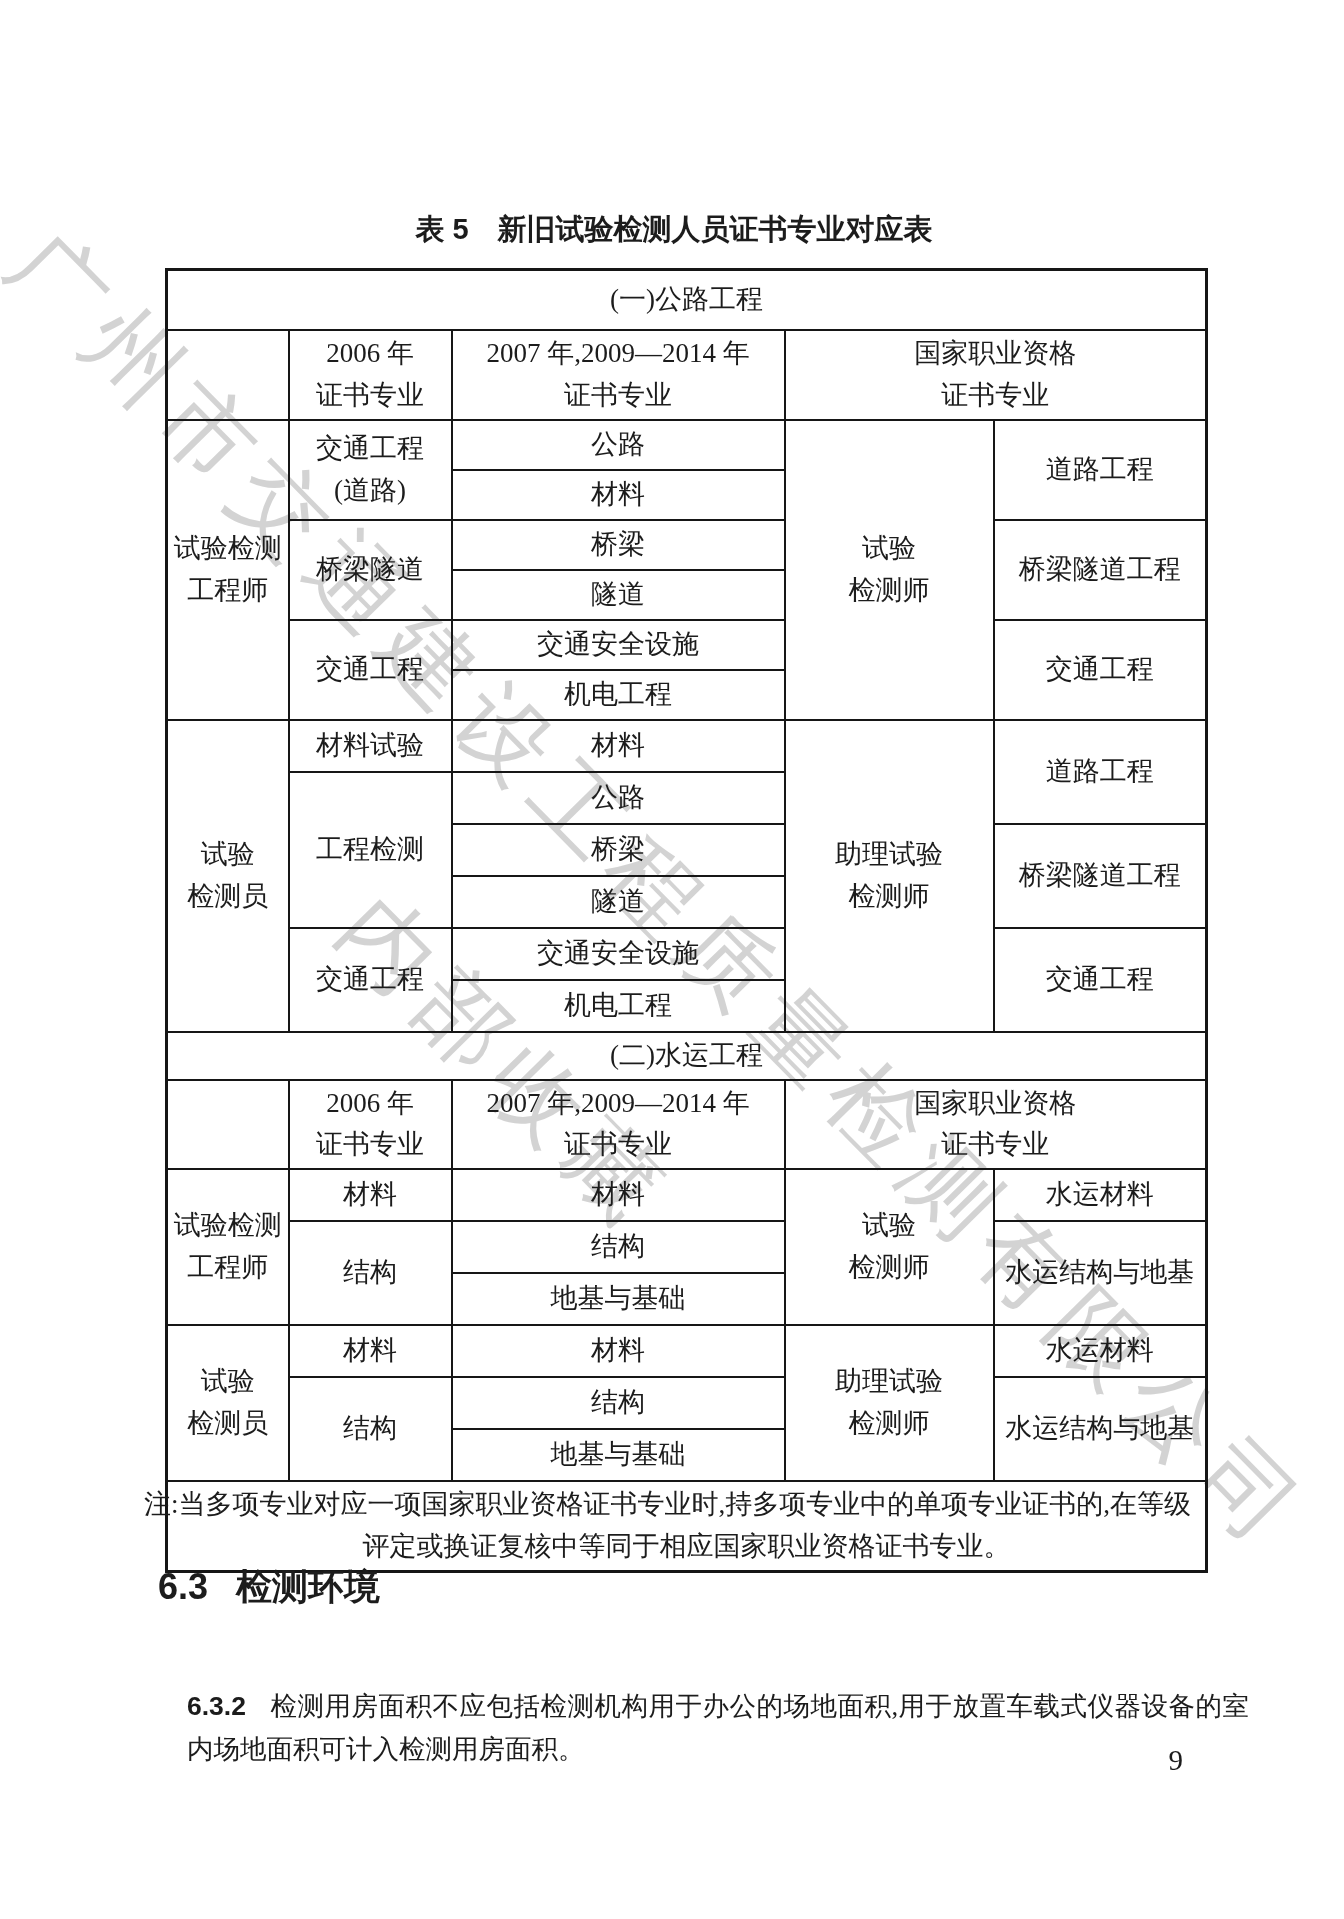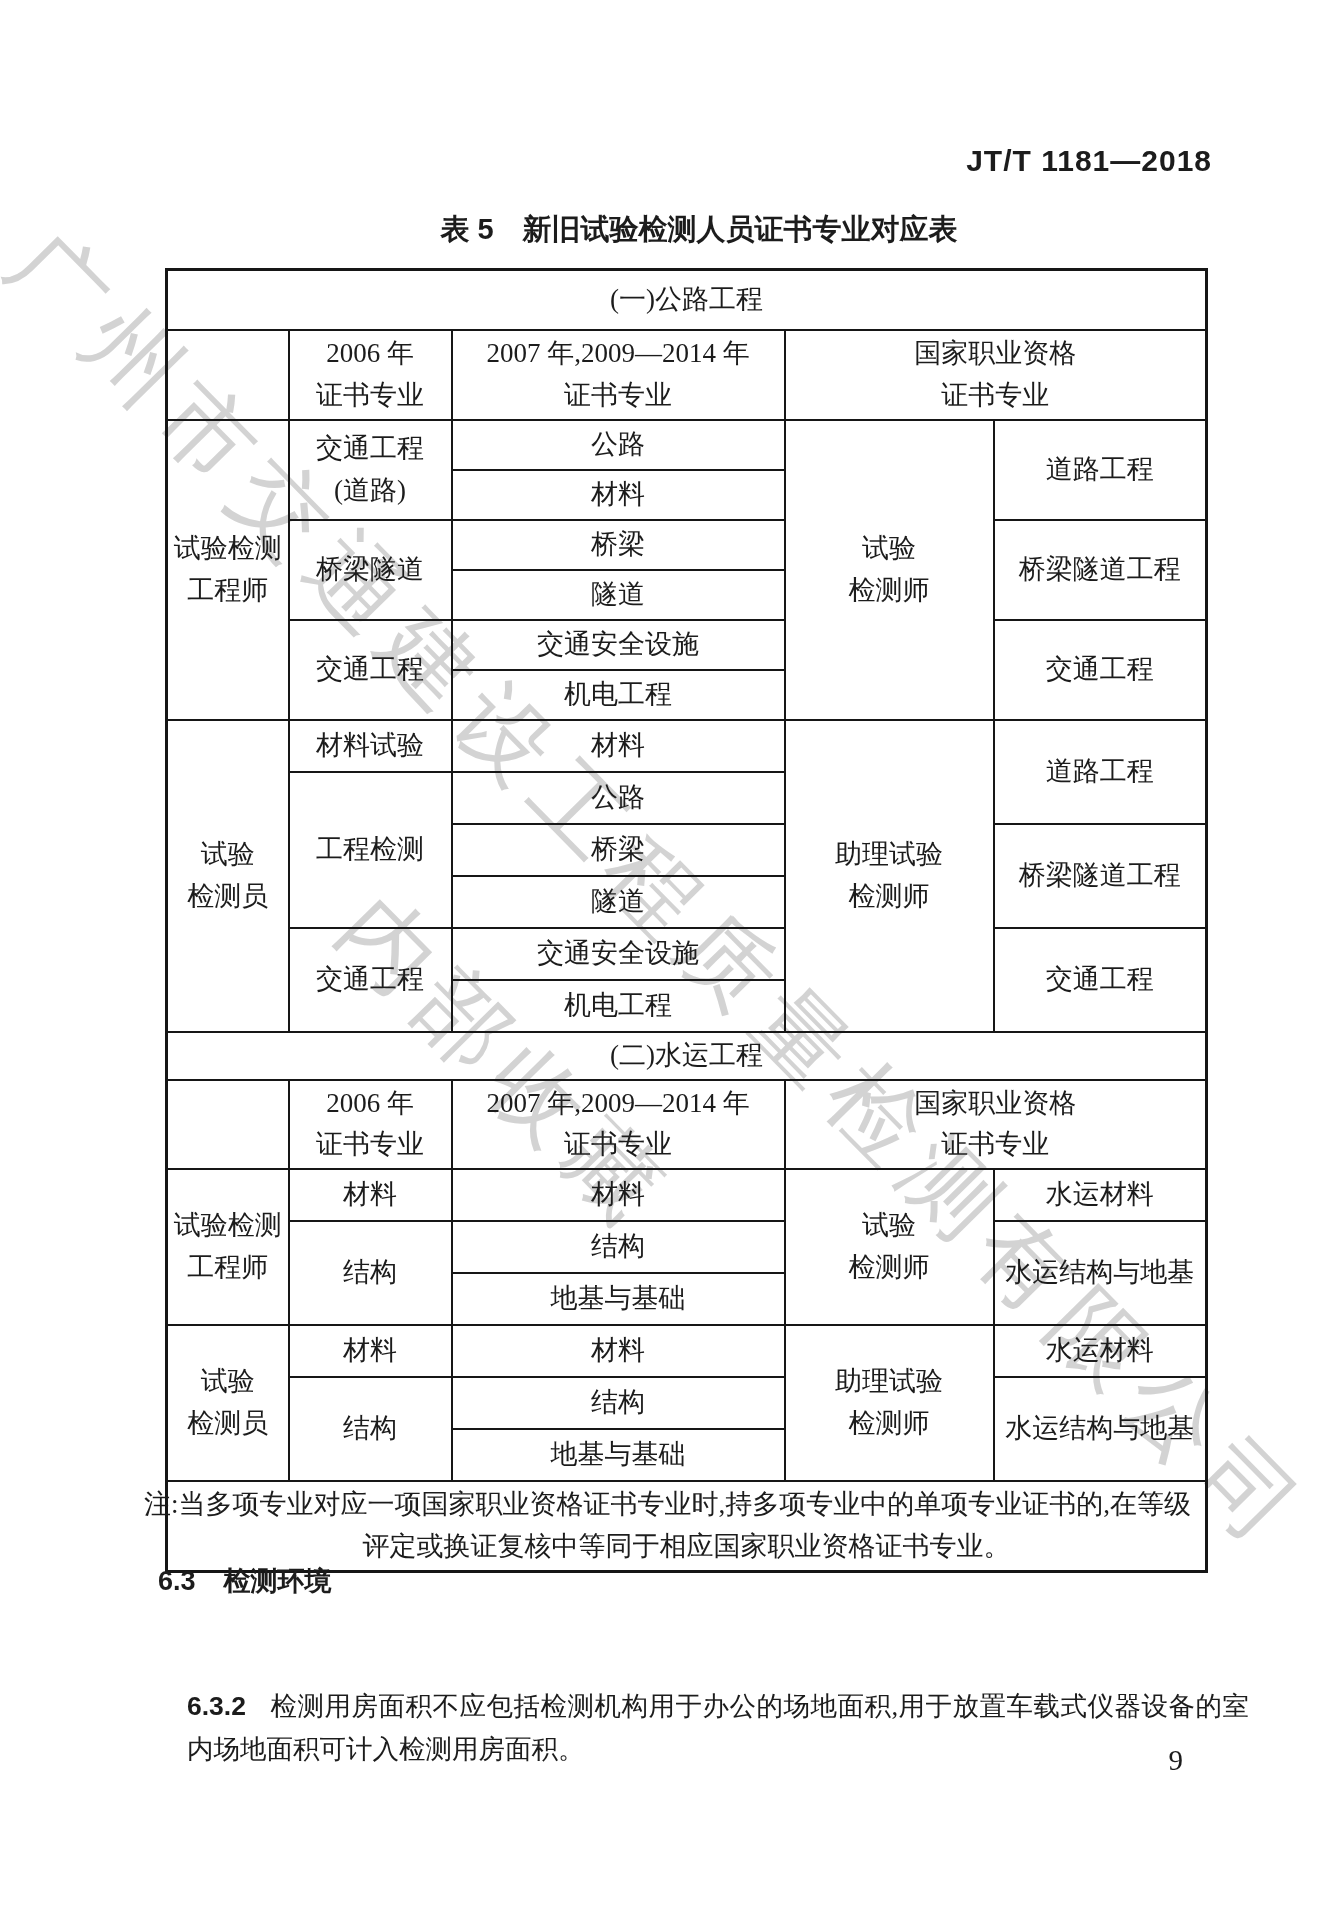--- a/index.html
+++ b/index.html
@@ -32,21 +32,21 @@
     left:165px;top:144px;width:1047px;
     text-align:right;
     font-family:"Liberation Sans", sans-serif;
     font-weight:bold;
     font-size:30px;
     letter-spacing:1px;
     z-index:1;
   }
   .table-title{
     position:absolute;
-    left:179px;top:210px;width:1040px;
+    left:154px;top:210px;width:1040px;
     text-align:center;
     font-family:"Liberation Sans", sans-serif;
     font-weight:bold;
     font-size:29px;
     z-index:1;
   }
   
   table.cert{
     position:absolute;
     left:165px;top:268px;
@@ -82,21 +82,21 @@
     padding:12px 30px 12px 48px;
     text-indent:-38px;
     white-space:normal;
   }
   
   .sec-heading{
     position:absolute;
     left:158px;top:1563px;width:1062px;
     font-family:"Liberation Sans", sans-serif;
     font-weight:bold;
-    font-size:27px;
+    font-size:36px;
     z-index:1;
   }
   .sec-heading .num{margin-right:28px;}
   .clause{
     position:absolute;
     left:158px;width:1062px;
     font-size:26.5px;
     line-height:43px;
     text-align:justify;
     margin:0;
@@ -118,21 +118,20 @@
   }
 </style>
 </head>
 <body>
 
 <div class="page">
 
   <div class="watermark wm-a">广州市交通建设工程质量检测有限公司</div>
   <div class="watermark wm-b">内部收藏</div>
 
-  <div class="doc-code">JT/T 1181—2018</div>
 
   <div class="table-title">表 5　新旧试验检测人员证书专业对应表</div>
 
   <table class="cert">
     <colgroup>
       <col style="width:122px">
       <col style="width:163px">
       <col style="width:333px">
       <col style="width:209px">
       <col style="width:213px">

